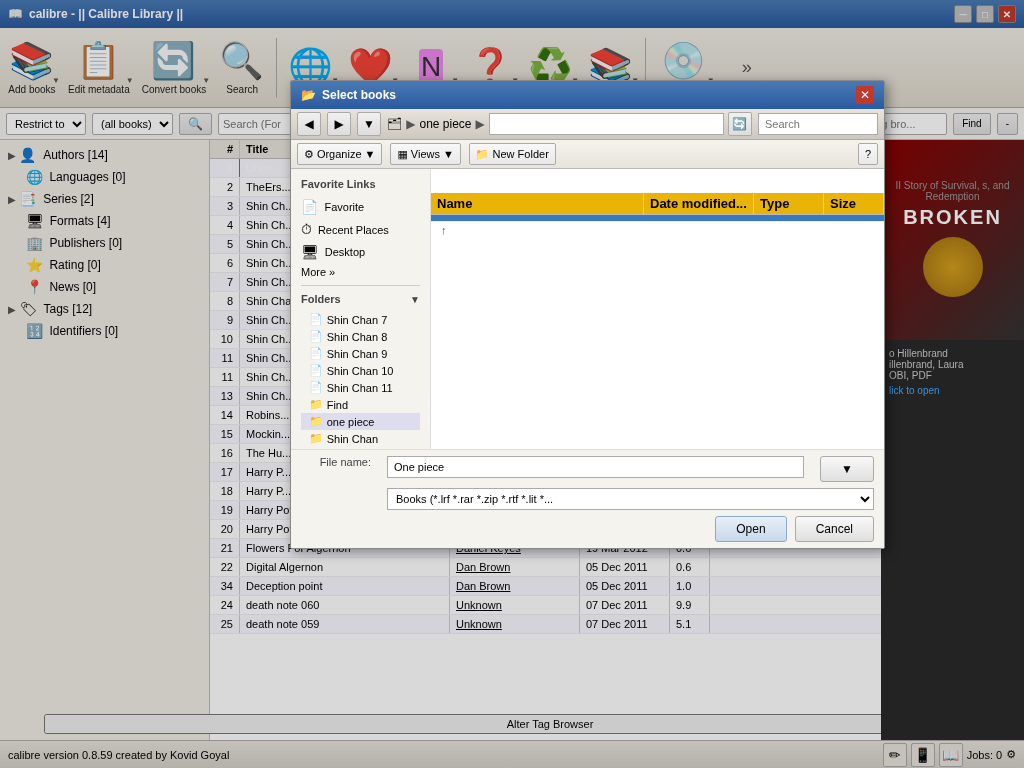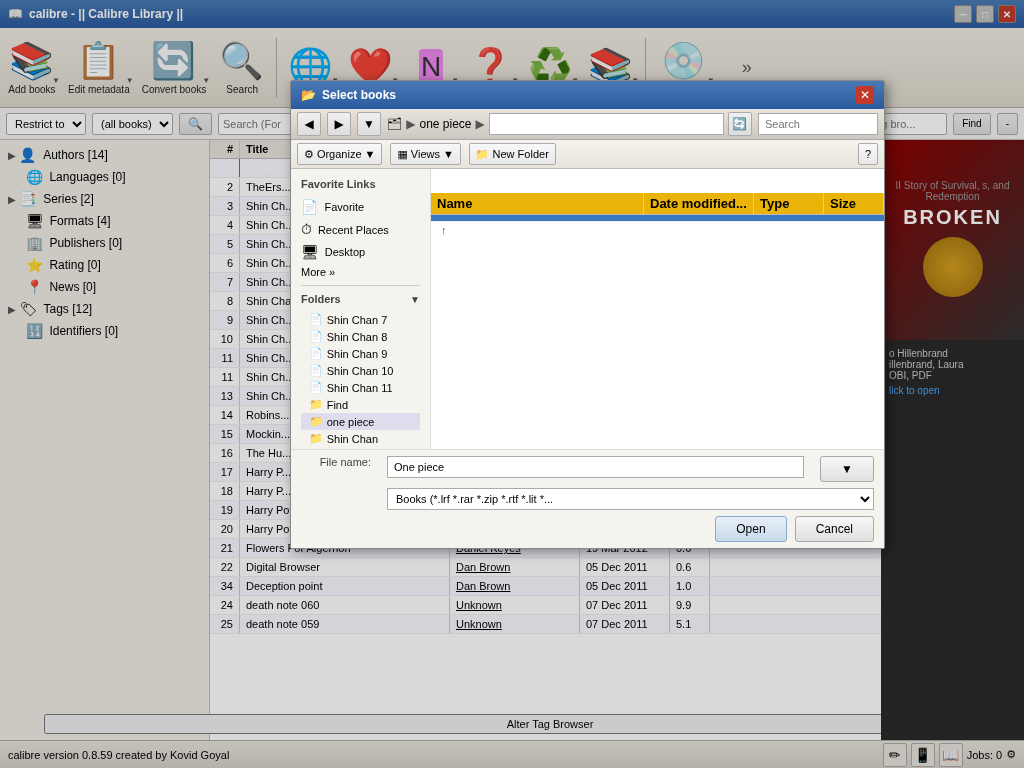--- a/index.html
+++ b/index.html
@@ -724,21 +724,21 @@
       </div>
     <div class="booklist-row">
         <div class="col-num">21</div>
         <div class="col-title">Flowers For Algernon</div>
         <div class="col-author">Daniel Keyes</div>
         <div class="col-date">19 Mar 2012</div>
         <div class="col-size">0.6</div>
       </div>
     <div class="booklist-row">
         <div class="col-num">22</div>
-        <div class="col-title">Digital Browser</div>
+        <div class="col-title">Digital Algernon</div>
         <div class="col-author">Dan Brown</div>
         <div class="col-date">05 Dec 2011</div>
         <div class="col-size">0.6</div>
       </div>
     <div class="booklist-row">
         <div class="col-num">34</div>
         <div class="col-title">Deception point</div>
         <div class="col-author">Dan Brown</div>
         <div class="col-date">05 Dec 2011</div>
         <div class="col-size">1.0</div>

